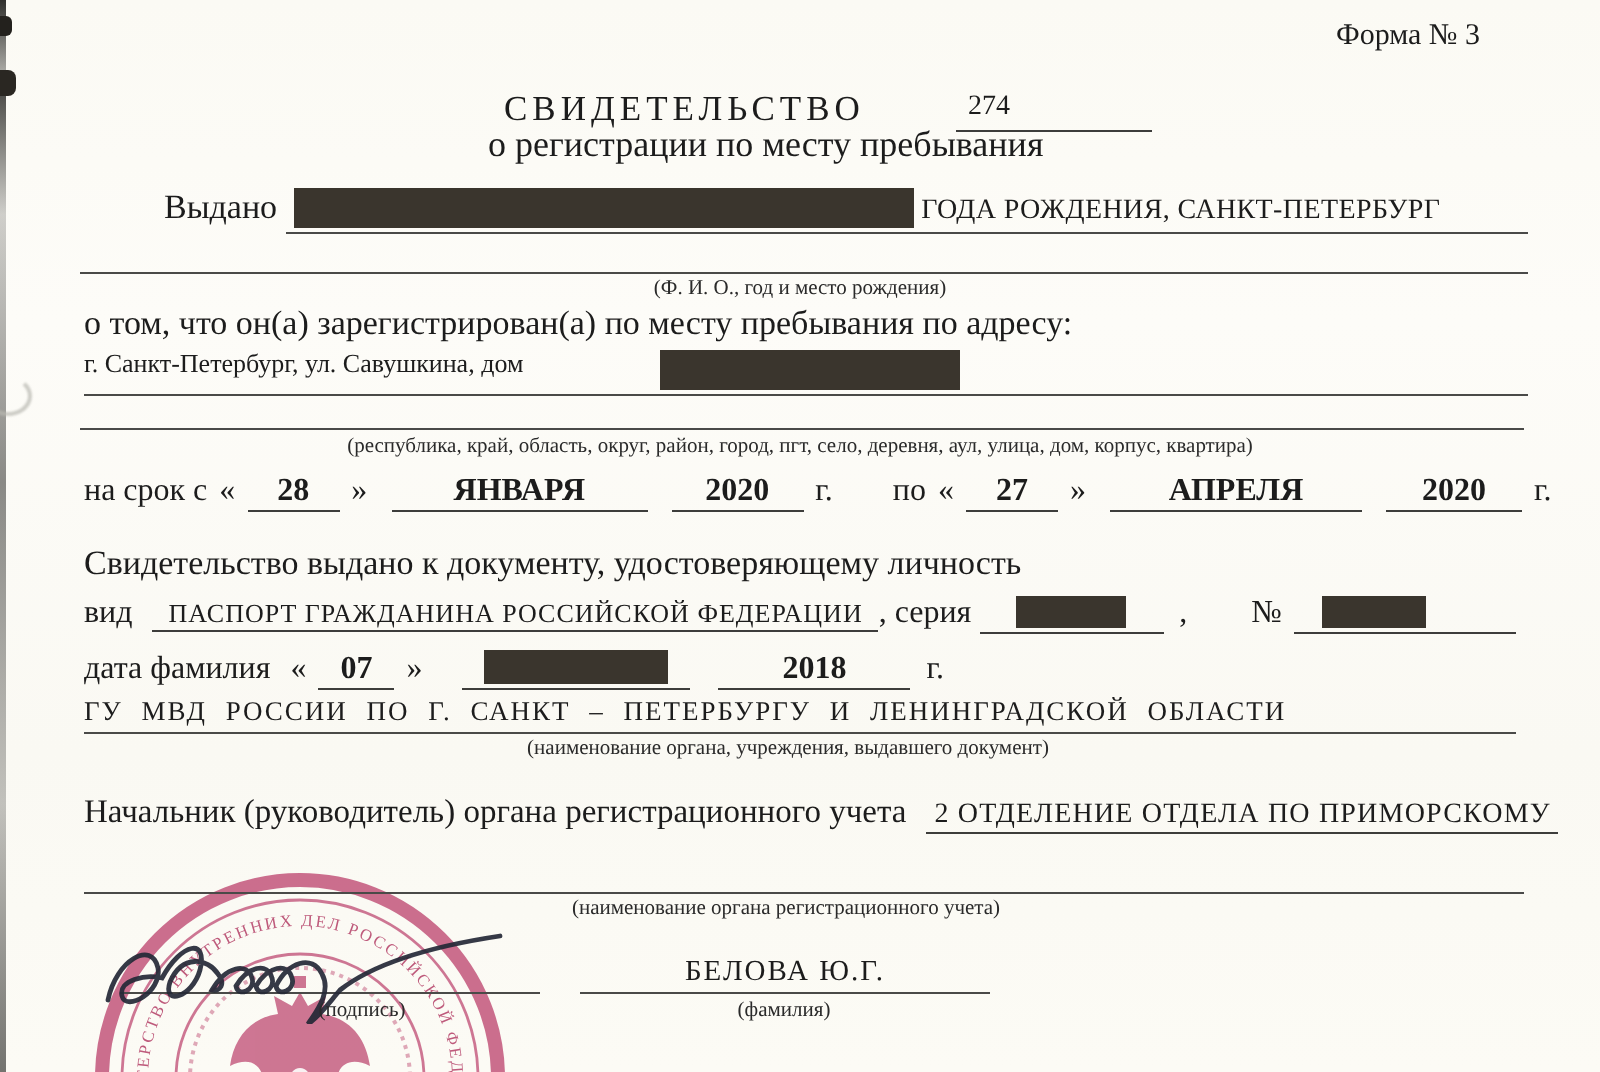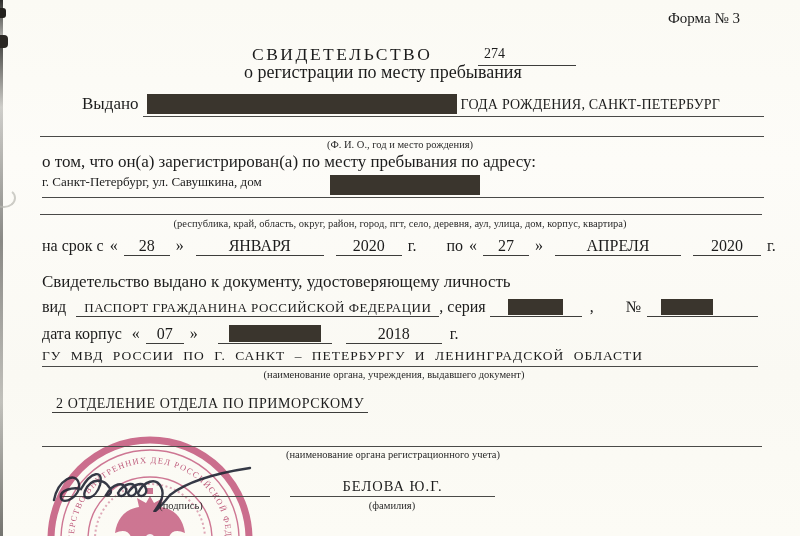--- a/index.html
+++ b/index.html
@@ -7,21 +7,21 @@
   .page {
     position:relative; width:800px; height:536px;
     background:linear-gradient(180deg,#fbfaf4 0%,#fdfcf8 30%,#faf9f3 70%,#fcfbf5 100%);
     font-family:"Liberation Serif", serif;
     color:#1c1c1c; overflow:hidden;
   }
   .abs { position:absolute; }
   .line { position:absolute; height:1px; background:#4a4a48; }
   .caption { position:absolute; font-size:10.5px; color:#2a2a2a; white-space:nowrap; transform:translateX(-50%); }
   .redact { background:#3a352d; display:inline-block; }
-  .b { font-weight:normal; }
+  .b { font-weight:bold; }
   .caps { letter-spacing:1px; word-spacing:5px; white-space:nowrap; }
   .row { position:absolute; display:flex; align-items:baseline; white-space:nowrap; }
   .blank { display:inline-block; border-bottom:1px solid #3d3d3b; text-align:center; }
   .form-label { position:absolute; top:10px; left:668px; font-size:15px; }
   .title { position:absolute; top:44px; left:252px; font-size:17.5px; letter-spacing:2.5px; }
   .cert-number { position:absolute; top:46px; left:478px; width:98px; border-bottom:1px solid #3d3d3b; font-size:14px; padding-left:6px; height:20px; }
   .subtitle { position:absolute; top:62px; left:244px; font-size:18px; }
   .issued-row { top:94px; left:82px; font-size:17px; }
   .issued-suffix { font-size:14px; font-weight:normal; letter-spacing:0.2px; }
   .statement { position:absolute; top:152px; left:42px; font-size:17px; }
@@ -98,33 +98,34 @@
   <div class="row vid-row">
     <span>вид</span>
     <span class="vid-value">ПАСПОРТ ГРАЖДАНИНА РОССИЙСКОЙ ФЕДЕРАЦИИ</span>
     <span>, серия</span>
     <span class="blank" style="width:92px;margin-left:4px;"><span class="redact" style="width:55px;height:16px;vertical-align:-3px;"></span></span>
     <span style="margin-left:8px;">,</span>
     <span style="margin-left:32px;">№</span>
     <span class="blank" style="flex:1;margin-left:6px;text-align:left;"><span class="redact" style="width:52px;height:16px;margin-left:14px;vertical-align:-3px;"></span></span>
   </div>
   <div class="row date-row">
-    <span>дата корпус</span>
+    <span>дата фамилия</span>
     <span class="q" style="margin:0 6px 0 10px;">«</span>
     <span class="blank b" style="width:38px;">07</span>
     <span class="q" style="margin:0 6px;">»</span>
     <span class="blank" style="width:114px;margin-left:14px;"><span class="redact" style="width:92px;height:17px;vertical-align:-3px;"></span></span>
     <span class="blank b" style="width:96px;margin-left:14px;">2018</span>
     <span style="margin-left:8px;">г.</span>
   </div>
   <div class="org-line caps">ГУ МВД РОССИИ ПО Г. САНКТ – ПЕТЕРБУРГУ И ЛЕНИНГРАДСКОЙ ОБЛАСТИ</div>
   <div class="line" style="top:366px;left:42px;width:716px;"></div>
   <div class="caption" style="top:369px;left:394px;">(наименование органа, учреждения, выдавшего документ)</div>
 
   <div class="row head-row">
+    <span>Начальник (руководитель) органа регистрационного учета</span>
     <span class="head-value">2 ОТДЕЛЕНИЕ ОТДЕЛА ПО ПРИМОРСКОМУ</span>
   </div>
   <div class="line" style="top:446px;left:42px;width:720px;z-index:3;"></div>
   <div class="caption cap2" style="top:449px;left:393px;">(наименование органа регистрационного учета)</div>
 
   <div class="stamp-wrap">
     <svg width="214" height="214" viewBox="0 0 214 214">
       <defs>
         <path id="arcTop" d="M 31,107 A 76,76 0 0 1 183,107" fill="none"></path>
         <path id="arcBottom" d="M 45,152 A 76,76 0 0 0 169,152" fill="none"></path>

